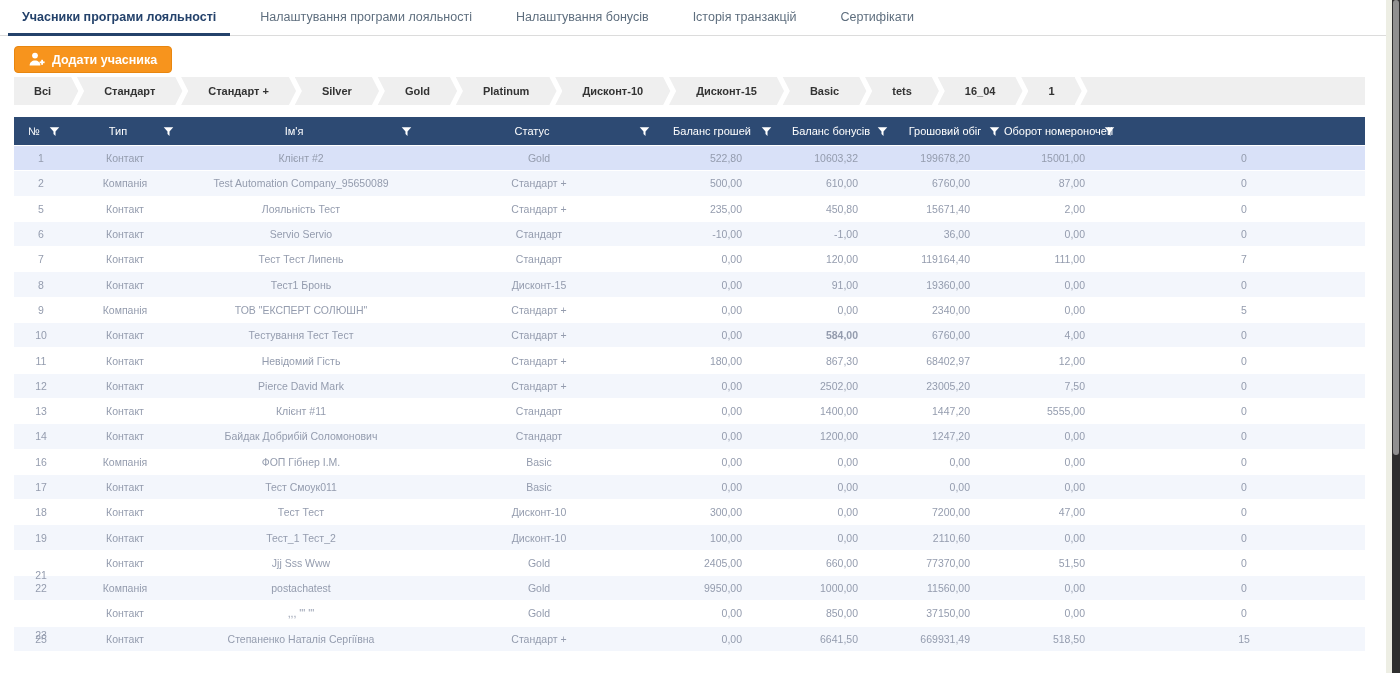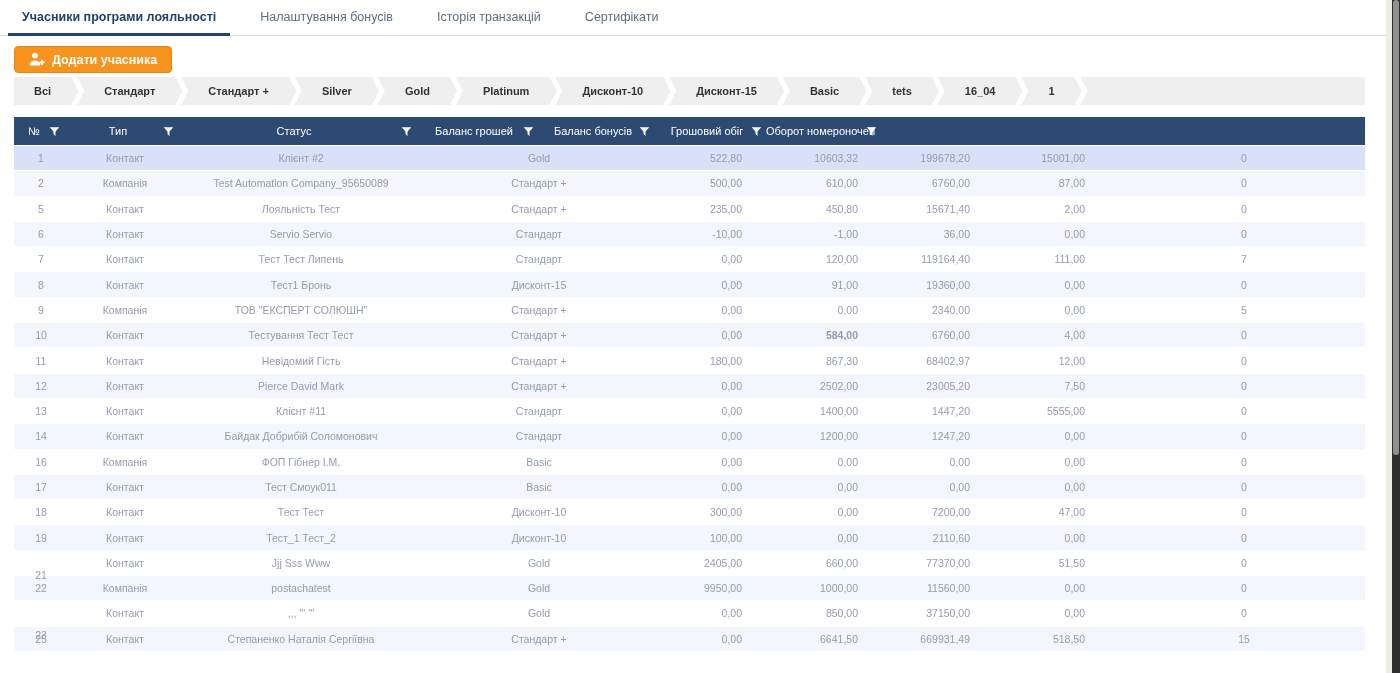--- a/index.html
+++ b/index.html
@@ -47,20 +47,21 @@
   .gutter{position:absolute;top:0;left:1386px;width:6px;height:673px;background:#edeee4;}
   .vtrack{position:absolute;top:0;left:1392px;width:8px;height:673px;background:#2f2f2f;}
   .vthumb{position:absolute;top:0;left:1px;width:6px;height:455px;background:#909090;
     border-radius:4px;}
 </style>
 </head>
 <body>
 
 <div class="tabbar">
     <div class="tab active">Учасники програми лояльності</div>
+    <div class="tab">Налаштування програми лояльності</div>
     <div class="tab">Налаштування бонусів</div>
     <div class="tab">Історія транзакцій</div>
     <div class="tab">Сертифікати</div>
   </div>
 
 <div class="toolbar">
   <button class="add-btn">
     <span class="btn-icon">
       <svg width="16" height="15" viewBox="0 0 16 15">
         <circle cx="6" cy="3.6" r="2.9" fill="#fff"></circle>
@@ -112,20 +113,28 @@
       </div>
       <div class="th" style="width: 114px;">
         <span class="th-label">Тип</span>
         <span class="funnel">
           <svg width="11" height="11" viewBox="0 0 12 12">
             <path d="M0.8 1.4h10.4L7.1 5.9v4.9L4.9 8.6V5.9Z" fill="#fff"></path>
           </svg>
         </span>
       </div>
       <div class="th" style="width: 238px;">
+        <span class="th-label">Ім'я</span>
+        <span class="funnel">
+          <svg width="11" height="11" viewBox="0 0 12 12">
+            <path d="M0.8 1.4h10.4L7.1 5.9v4.9L4.9 8.6V5.9Z" fill="#fff"></path>
+          </svg>
+        </span>
+      </div>
+      <div class="th" style="width: 238px;">
         <span class="th-label">Статус</span>
         <span class="funnel">
           <svg width="11" height="11" viewBox="0 0 12 12">
             <path d="M0.8 1.4h10.4L7.1 5.9v4.9L4.9 8.6V5.9Z" fill="#fff"></path>
           </svg>
         </span>
       </div>
       <div class="th" style="width: 122px;">
         <span class="th-label">Баланс грошей</span>
         <span class="funnel">

